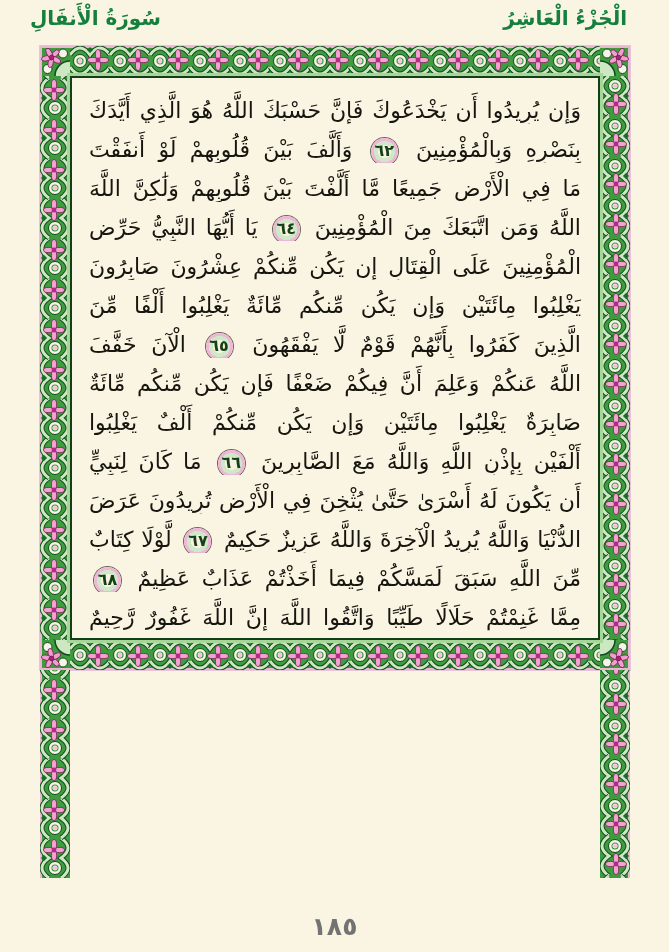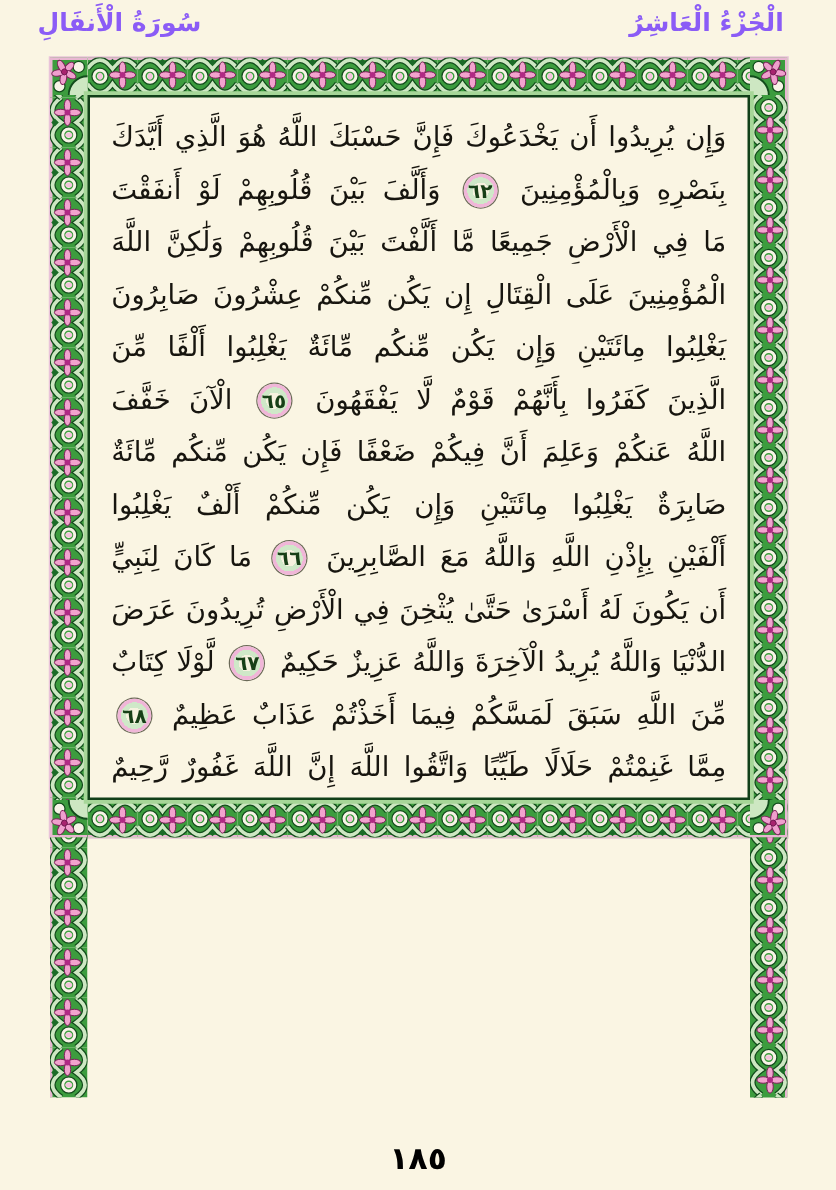--- a/index.html
+++ b/index.html
@@ -4,21 +4,21 @@
 <style>
   html,body{margin:0;padding:0;}
   body{
     width:669px;height:952px;position:relative;overflow:hidden;
     background:#faf5e3;
     font-family:"DejaVu Sans",sans-serif;
     color:#17150f;
   }
   .hdr{
     position:absolute;top:6px;font-size:20px;font-weight:bold;
-    color:#8b5cf6;white-space:nowrap;
+    color:#15803d;white-space:nowrap;
   }
   .hdr-right{right:42px;}
   .hdr-left{left:30px;}
 
   .frame{
     position:absolute;left:40px;top:46px;width:590px;height:624px;
     box-shadow:0 0 0 1px #e9c3d9;
   }
   .strip{position:absolute;display:block;}
   .strip-top{left:30px;top:0;width:530px;height:30px;}
@@ -54,21 +54,21 @@
   .vmark{
     display:inline-flex;align-items:center;justify-content:center;
     width:27px;height:27px;border-radius:50%;
     background:radial-gradient(circle,#f6f2df 0 34%,#cfe8c8 34% 56%,#f0b6d8 56% 86%,#e49cc8 86% 100%);
     box-shadow:0 0 0 1px #6b6a58;
     color:#173f17;font-size:16px;font-weight:bold;
     line-height:1;margin:0 5px;vertical-align:middle;
   }
   .page-num{
     position:absolute;top:912px;left:0;width:100%;
-    text-align:center;font-size:25px;font-weight:bold;color:#000000;
+    text-align:center;font-size:25px;font-weight:bold;color:#737373;
   }
   .defs-holder{position:absolute;width:0;height:0;overflow:hidden;}
 </style>
 </head>
 <body>
 
 <svg class="defs-holder" aria-hidden="true">
   <defs>
     <g id="h-tile">
       <rect x="0" y="0" width="40" height="30" fill="#3c9c3e"></rect>
@@ -208,20 +208,21 @@
   <svg class="corner corner-br" width="30" height="30">
       <use href="#corner-tile"></use>
     </svg>
 
   <div class="inner-rule"></div>
 
   <div class="text-area" id="lines">
       <div class="qline"><span>وَإِن يُرِيدُوا أَن يَخْدَعُوكَ فَإِنَّ حَسْبَكَ اللَّهُ هُوَ الَّذِي أَيَّدَكَ</span> </div>
       <div class="qline"><span>بِنَصْرِهِ وَبِالْمُؤْمِنِينَ</span> <span class="vmark">٦٢</span> <span>وَأَلَّفَ بَيْنَ قُلُوبِهِمْ لَوْ أَنفَقْتَ</span> </div>
       <div class="qline"><span>مَا فِي الْأَرْضِ جَمِيعًا مَّا أَلَّفْتَ بَيْنَ قُلُوبِهِمْ وَلَٰكِنَّ اللَّهَ</span> </div>
+      <div class="qline"><span>اللَّهُ وَمَنِ اتَّبَعَكَ مِنَ الْمُؤْمِنِينَ</span> <span class="vmark">٦٤</span> <span>يَا أَيُّهَا النَّبِيُّ حَرِّضِ</span> </div>
       <div class="qline"><span>الْمُؤْمِنِينَ عَلَى الْقِتَالِ إِن يَكُن مِّنكُمْ عِشْرُونَ صَابِرُونَ</span> </div>
       <div class="qline"><span>يَغْلِبُوا مِائَتَيْنِ وَإِن يَكُن مِّنكُم مِّائَةٌ يَغْلِبُوا أَلْفًا مِّنَ</span> </div>
       <div class="qline"><span>الَّذِينَ كَفَرُوا بِأَنَّهُمْ قَوْمٌ لَّا يَفْقَهُونَ</span> <span class="vmark">٦٥</span> <span>الْآنَ خَفَّفَ</span> </div>
       <div class="qline"><span>اللَّهُ عَنكُمْ وَعَلِمَ أَنَّ فِيكُمْ ضَعْفًا فَإِن يَكُن مِّنكُم مِّائَةٌ</span> </div>
       <div class="qline"><span>صَابِرَةٌ يَغْلِبُوا مِائَتَيْنِ وَإِن يَكُن مِّنكُمْ أَلْفٌ يَغْلِبُوا</span> </div>
       <div class="qline"><span>أَلْفَيْنِ بِإِذْنِ اللَّهِ وَاللَّهُ مَعَ الصَّابِرِينَ</span> <span class="vmark">٦٦</span> <span>مَا كَانَ لِنَبِيٍّ</span> </div>
       <div class="qline"><span>أَن يَكُونَ لَهُ أَسْرَىٰ حَتَّىٰ يُثْخِنَ فِي الْأَرْضِ تُرِيدُونَ عَرَضَ</span> </div>
       <div class="qline"><span>الدُّنْيَا وَاللَّهُ يُرِيدُ الْآخِرَةَ وَاللَّهُ عَزِيزٌ حَكِيمٌ</span> <span class="vmark">٦٧</span> <span>لَّوْلَا كِتَابٌ</span> </div>
       <div class="qline"><span>مِّنَ اللَّهِ سَبَقَ لَمَسَّكُمْ فِيمَا أَخَذْتُمْ عَذَابٌ عَظِيمٌ</span> <span class="vmark">٦٨</span>  </div>
       <div class="qline"><span>مِمَّا غَنِمْتُمْ حَلَالًا طَيِّبًا وَاتَّقُوا اللَّهَ إِنَّ اللَّهَ غَفُورٌ رَّحِيمٌ</span>  </div>

